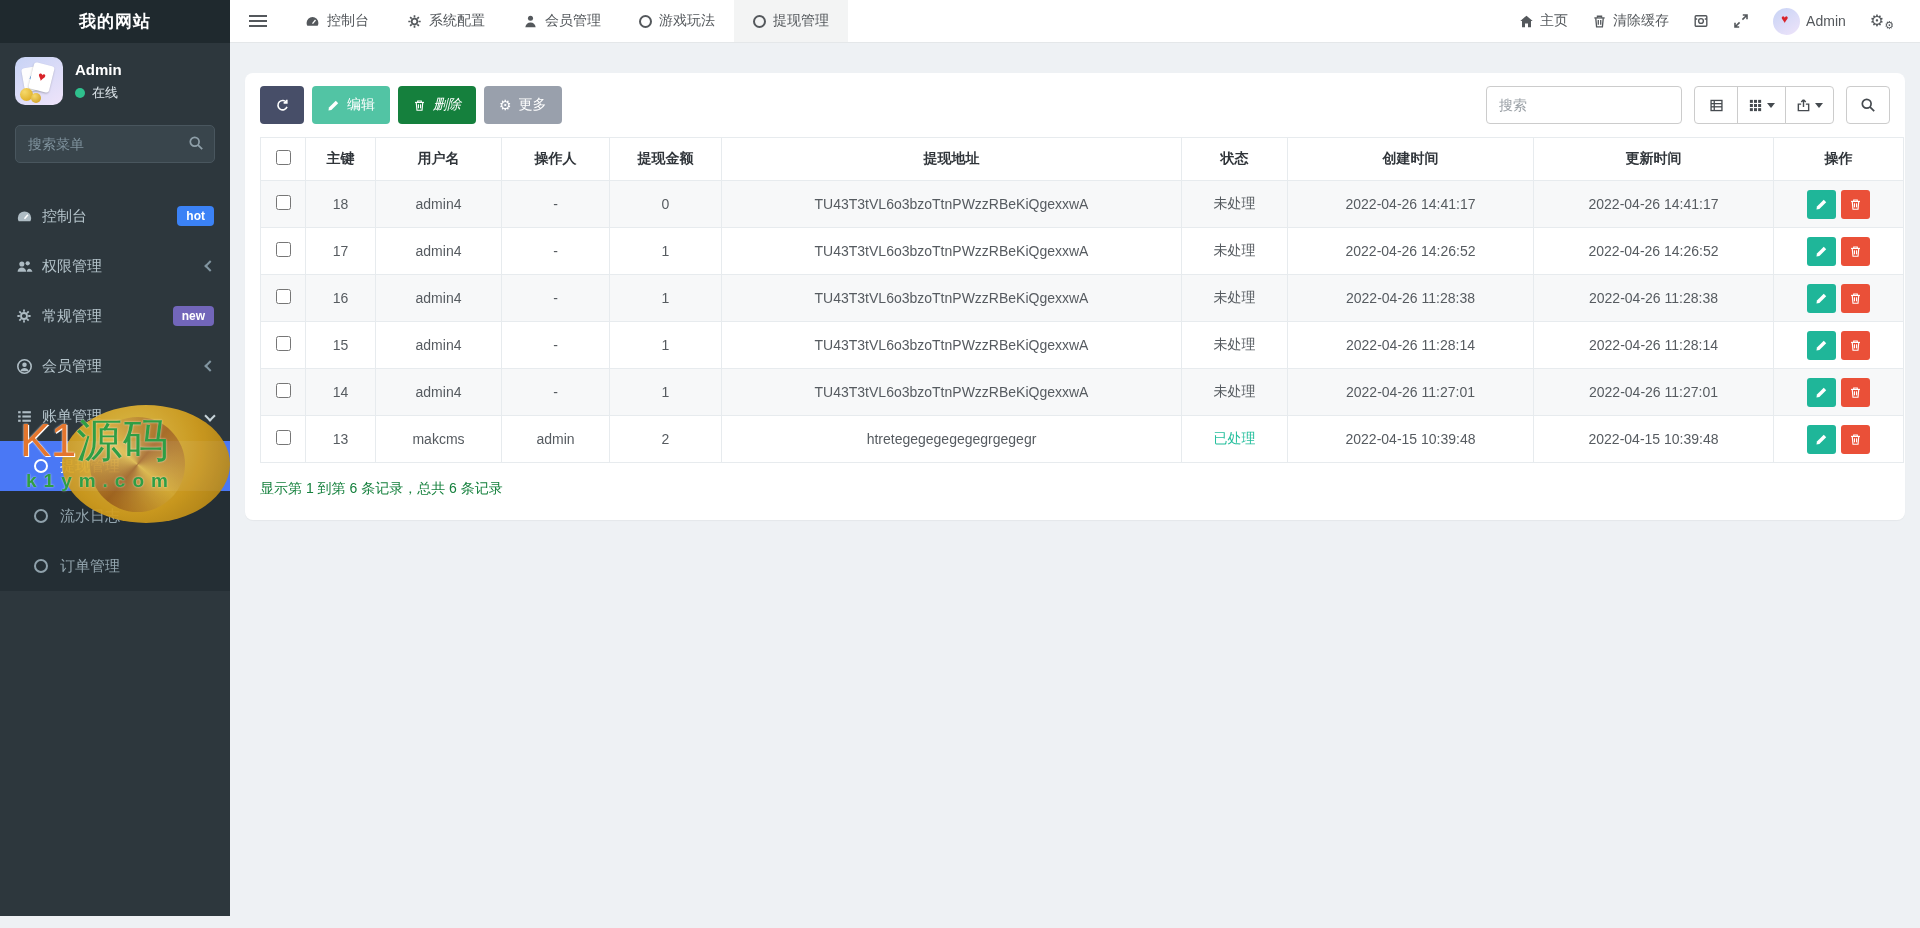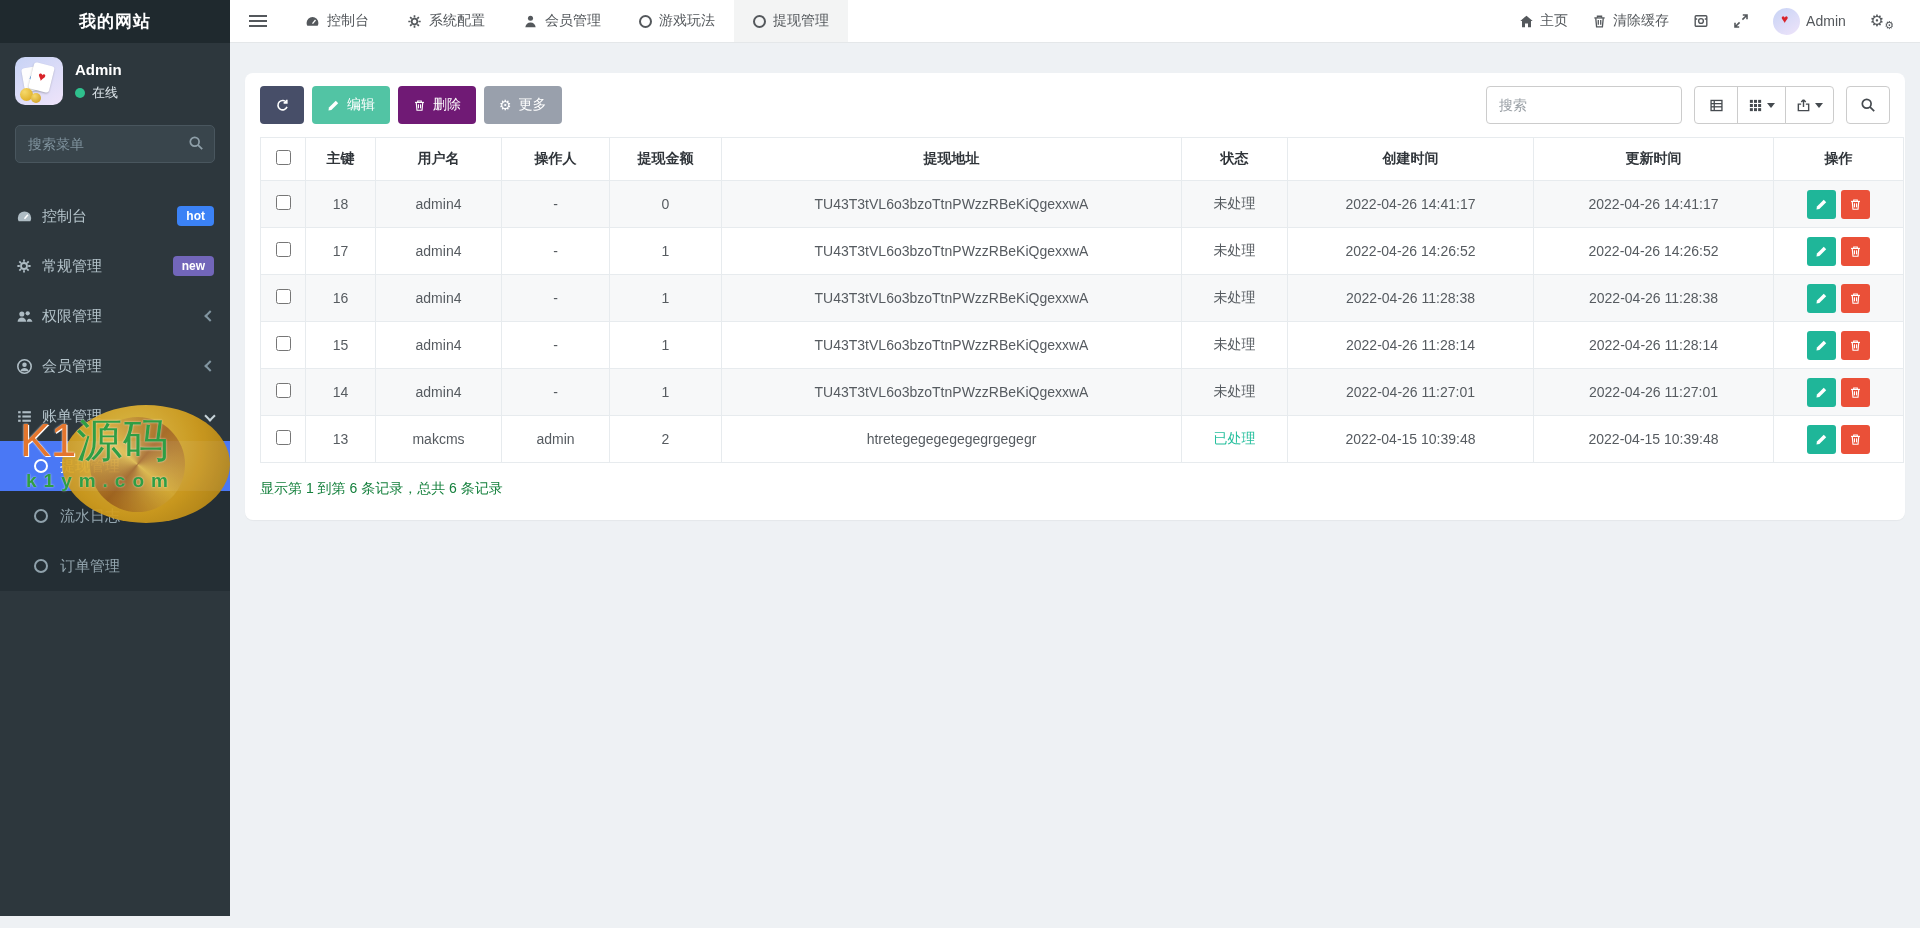--- a/index.html
+++ b/index.html
@@ -80,21 +80,21 @@
 
   .content { flex:1; padding:30px 15px 0; background:#eef1f4; }
   .panel { background:#fff; border-radius:8px; padding:13px 15px 22px; box-shadow:0 1px 1px rgba(0,0,0,.04); }
 
   .toolbar { display:flex; align-items:center; margin-bottom:13px; }
   .btn { height:38px; border:none; border-radius:4px; color:#fff; font-size:14px; display:inline-flex;
     align-items:center; gap:7px; padding:0 15px; margin-right:8px; cursor:pointer;
     font-family:"Liberation Sans","DejaVu Sans",sans-serif; }
   .btn-refresh { background:#474e68; width:44px; justify-content:center; padding:0; }
   .btn-edit { background:#52c4a4; }
-  .btn-del { background:#701a75; }
+  .btn-del { background:#15803d;font-style:italic; }
   .btn-more { background:#99a0ac; }
   .tb-right { margin-left:auto; display:flex; align-items:center; }
   .search-input { width:196px; height:38px; border:1px solid #ccc; border-radius:4px; padding:0 12px;
     font-size:14px; color:#333; outline:none; font-family:"Liberation Sans","DejaVu Sans",sans-serif; }
   .search-input::placeholder { color:#9aa0a6; }
   .btn-group { display:flex; margin-left:12px; }
   .wbtn { height:38px; min-width:44px; background:#fff; border:1px solid #ccc; display:inline-flex;
     align-items:center; justify-content:center; gap:4px; color:#454a4f; cursor:pointer; margin-left:-1px; padding:0 10px;}
   .btn-group .wbtn:first-child { border-radius:4px 0 0 4px; margin-left:0; }
   .btn-group .wbtn:last-child { border-radius:0 4px 4px 0; }
@@ -238,35 +238,35 @@
         <span class="m-icon">
             <svg width="17" height="17" viewBox="0 0 16 16">
               <use href="#i-gauge"></use>
             </svg>
           </span>
         <span>控制台</span>
         <span class="badge hot">hot</span>
       </div>
       <div class="m-item">
         <span class="m-icon">
+            <svg width="17" height="17" viewBox="0 0 16 16">
+              <use href="#i-users"></use>
+            </svg>
+          </span>
+        <span>权限管理</span>
+        <span class="chev left"></span>
+      </div>
+      <div class="m-item">
+        <span class="m-icon">
             <svg width="16" height="16" viewBox="0 0 16 16">
               <use href="#i-gear8"></use>
             </svg>
           </span>
         <span>常规管理</span>
         <span class="badge new">new</span>
-      </div>
-      <div class="m-item">
-        <span class="m-icon">
-            <svg width="17" height="17" viewBox="0 0 16 16">
-              <use href="#i-users"></use>
-            </svg>
-          </span>
-        <span>权限管理</span>
-        <span class="chev left"></span>
       </div>
       <div class="m-item">
         <span class="m-icon">
             <svg width="17" height="17" viewBox="0 0 16 16">
               <use href="#i-ucircle"></use>
             </svg>
           </span>
         <span>会员管理</span>
         <span class="chev left"></span>
       </div>

